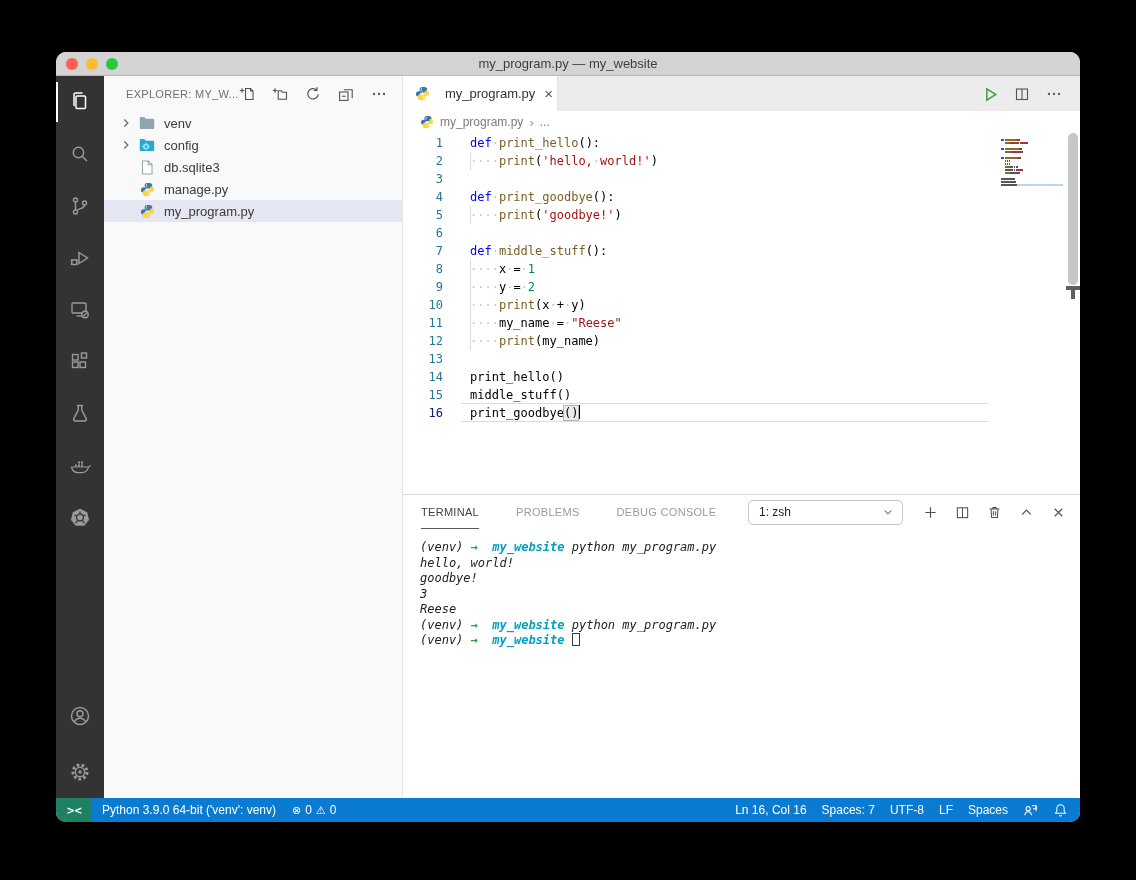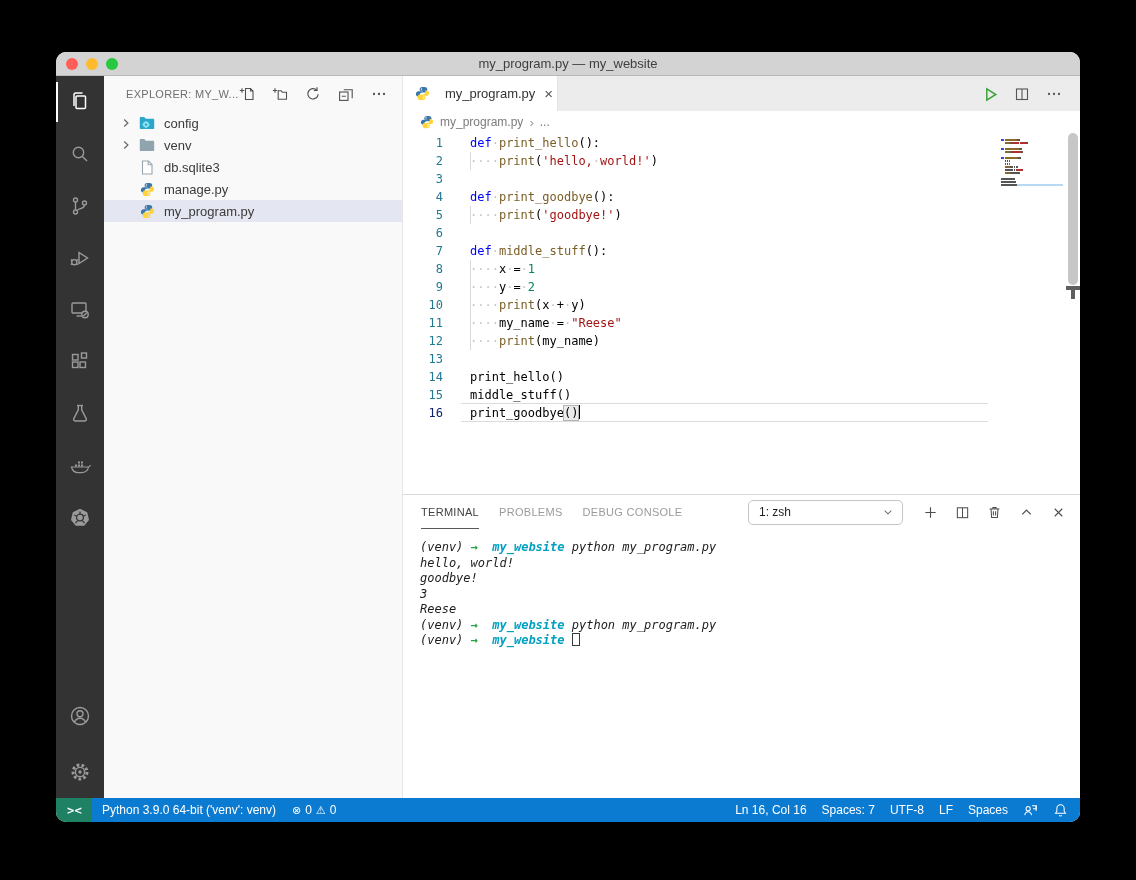--- a/index.html
+++ b/index.html
@@ -72,21 +72,21 @@
   .mm-line span { height:2px; display:inline-block; }
   .mm-line.hl { background:#b9d8f4; }
   .scrollbar { position:absolute; top:0; right:0; bottom:0; width:14px; }
   .sb-thumb { position:absolute; top:0; right:2px; width:10px; height:152px; background:#c7c7c7; border-radius:5px; cursor:pointer; }
   .sb-mark-bar { position:absolute; top:153px; left:0; width:14px; height:4px; background:#5f5f5f; }
   .sb-mark-stem { position:absolute; top:157px; left:5px; width:4px; height:9px; background:#5f5f5f; }
 
   
   .panel { height:304px; border-top:1px solid #dadada; display:flex; flex-direction:column; flex:0 0 auto; background:#fff; }
   .p-header { height:34px; display:flex; align-items:center; padding:0 14px 0 18px; flex:0 0 auto; }
-  .p-tabs { display:flex; gap:20px; align-items:flex-start; height:100%; }
+  .p-tabs { display:flex; gap:37px; align-items:flex-start; height:100%; }
   .p-tab { font-size:11px; letter-spacing:.3px; color:#9b9b9b; cursor:pointer; height:100%; display:flex; align-items:center; border-bottom:1px solid transparent; }
   .p-tab.active { color:#424242; border-bottom:1px solid #585858; }
   .shell-select { margin-left:auto; width:155px; height:25px; border:1px solid #c5c5c5; border-radius:5px; background:#fff;
                   display:flex; align-items:center; padding:0 8px 0 10px; cursor:pointer; }
   .shell-select .val { font-size:12px; color:#1f1f1f; }
   .shell-select .chev { margin-left:auto; display:flex; color:#666; }
   .p-actions { display:flex; gap:17px; margin-left:20px; color:#4d4d4d; align-items:center; }
   .p-actions > span { display:flex; cursor:pointer; }
   .terminal { flex:1; padding:11px 0 0 17px; font-family:"DejaVu Sans Mono", monospace; font-size:12px; line-height:15.5px; color:#1c1c1c; cursor:text;font-style:italic; }
   .t-line { white-space:pre; }
@@ -267,40 +267,40 @@
       </div>
       <div>
           <div class="tree-row">
             <span class="twisty">
               <svg width="14" height="14" viewBox="0 0 16 16">
                 <path d="M6 4l4.2 4L6 12" fill="none" stroke="#646464" stroke-width="1.3"></path>
               </svg>
             </span>
             <span class="ficon">
               <svg width="16" height="14" viewBox="0 0 16 14">
+                <path d="M.8 2c0-.6.5-1 1-1h3.4L6.8 2.8h7.4c.6 0 1 .5 1 1V12c0 .6-.4 1-1 1H1.8c-.5 0-1-.4-1-1V2z" fill="#90a4ae"></path>
+              </svg>
+            </span>
+            <span class="tree-label">venv</span>
+          </div>
+          <div class="tree-row">
+            <span class="twisty">
+              <svg width="14" height="14" viewBox="0 0 16 16">
+                <path d="M6 4l4.2 4L6 12" fill="none" stroke="#646464" stroke-width="1.3"></path>
+              </svg>
+            </span>
+            <span class="ficon">
+              <svg width="16" height="14" viewBox="0 0 16 14">
                 <path d="M.8 2c0-.6.5-1 1-1h3.4L6.8 2.8h7.4c.6 0 1 .5 1 1V12c0 .6-.4 1-1 1H1.8c-.5 0-1-.4-1-1V2z" fill="#2ba7c9"></path>
                 <circle cx="7" cy="8.6" r="3" fill="#8fe3f5"></circle>
                 <circle cx="7" cy="8.6" r="1.2" fill="#2ba7c9"></circle>
                 <path d="M7 4.9v1.2M7 11.1v1.2M3.3 8.6h1.2M9.5 8.6h1.2" stroke="#8fe3f5" stroke-width="1.1"></path>
               </svg>
             </span>
             <span class="tree-label">config</span>
-          </div>
-          <div class="tree-row">
-            <span class="twisty">
-              <svg width="14" height="14" viewBox="0 0 16 16">
-                <path d="M6 4l4.2 4L6 12" fill="none" stroke="#646464" stroke-width="1.3"></path>
-              </svg>
-            </span>
-            <span class="ficon">
-              <svg width="16" height="14" viewBox="0 0 16 14">
-                <path d="M.8 2c0-.6.5-1 1-1h3.4L6.8 2.8h7.4c.6 0 1 .5 1 1V12c0 .6-.4 1-1 1H1.8c-.5 0-1-.4-1-1V2z" fill="#90a4ae"></path>
-              </svg>
-            </span>
-            <span class="tree-label">venv</span>
           </div>
           <div class="tree-row">
             <span class="twisty"></span>
             <span class="ficon">
               <svg width="14" height="15" viewBox="0 0 14 15">
                 <path d="M2.5 1h6L12 4.5v9.5H2.5z" fill="#fff" stroke="#9aa7b0" stroke-width="1.1"></path>
                 <path d="M8.2 1v3.7H12" fill="none" stroke="#9aa7b0" stroke-width="1.1"></path>
               </svg>
             </span>
             <span class="tree-label">db.sqlite3</span>

